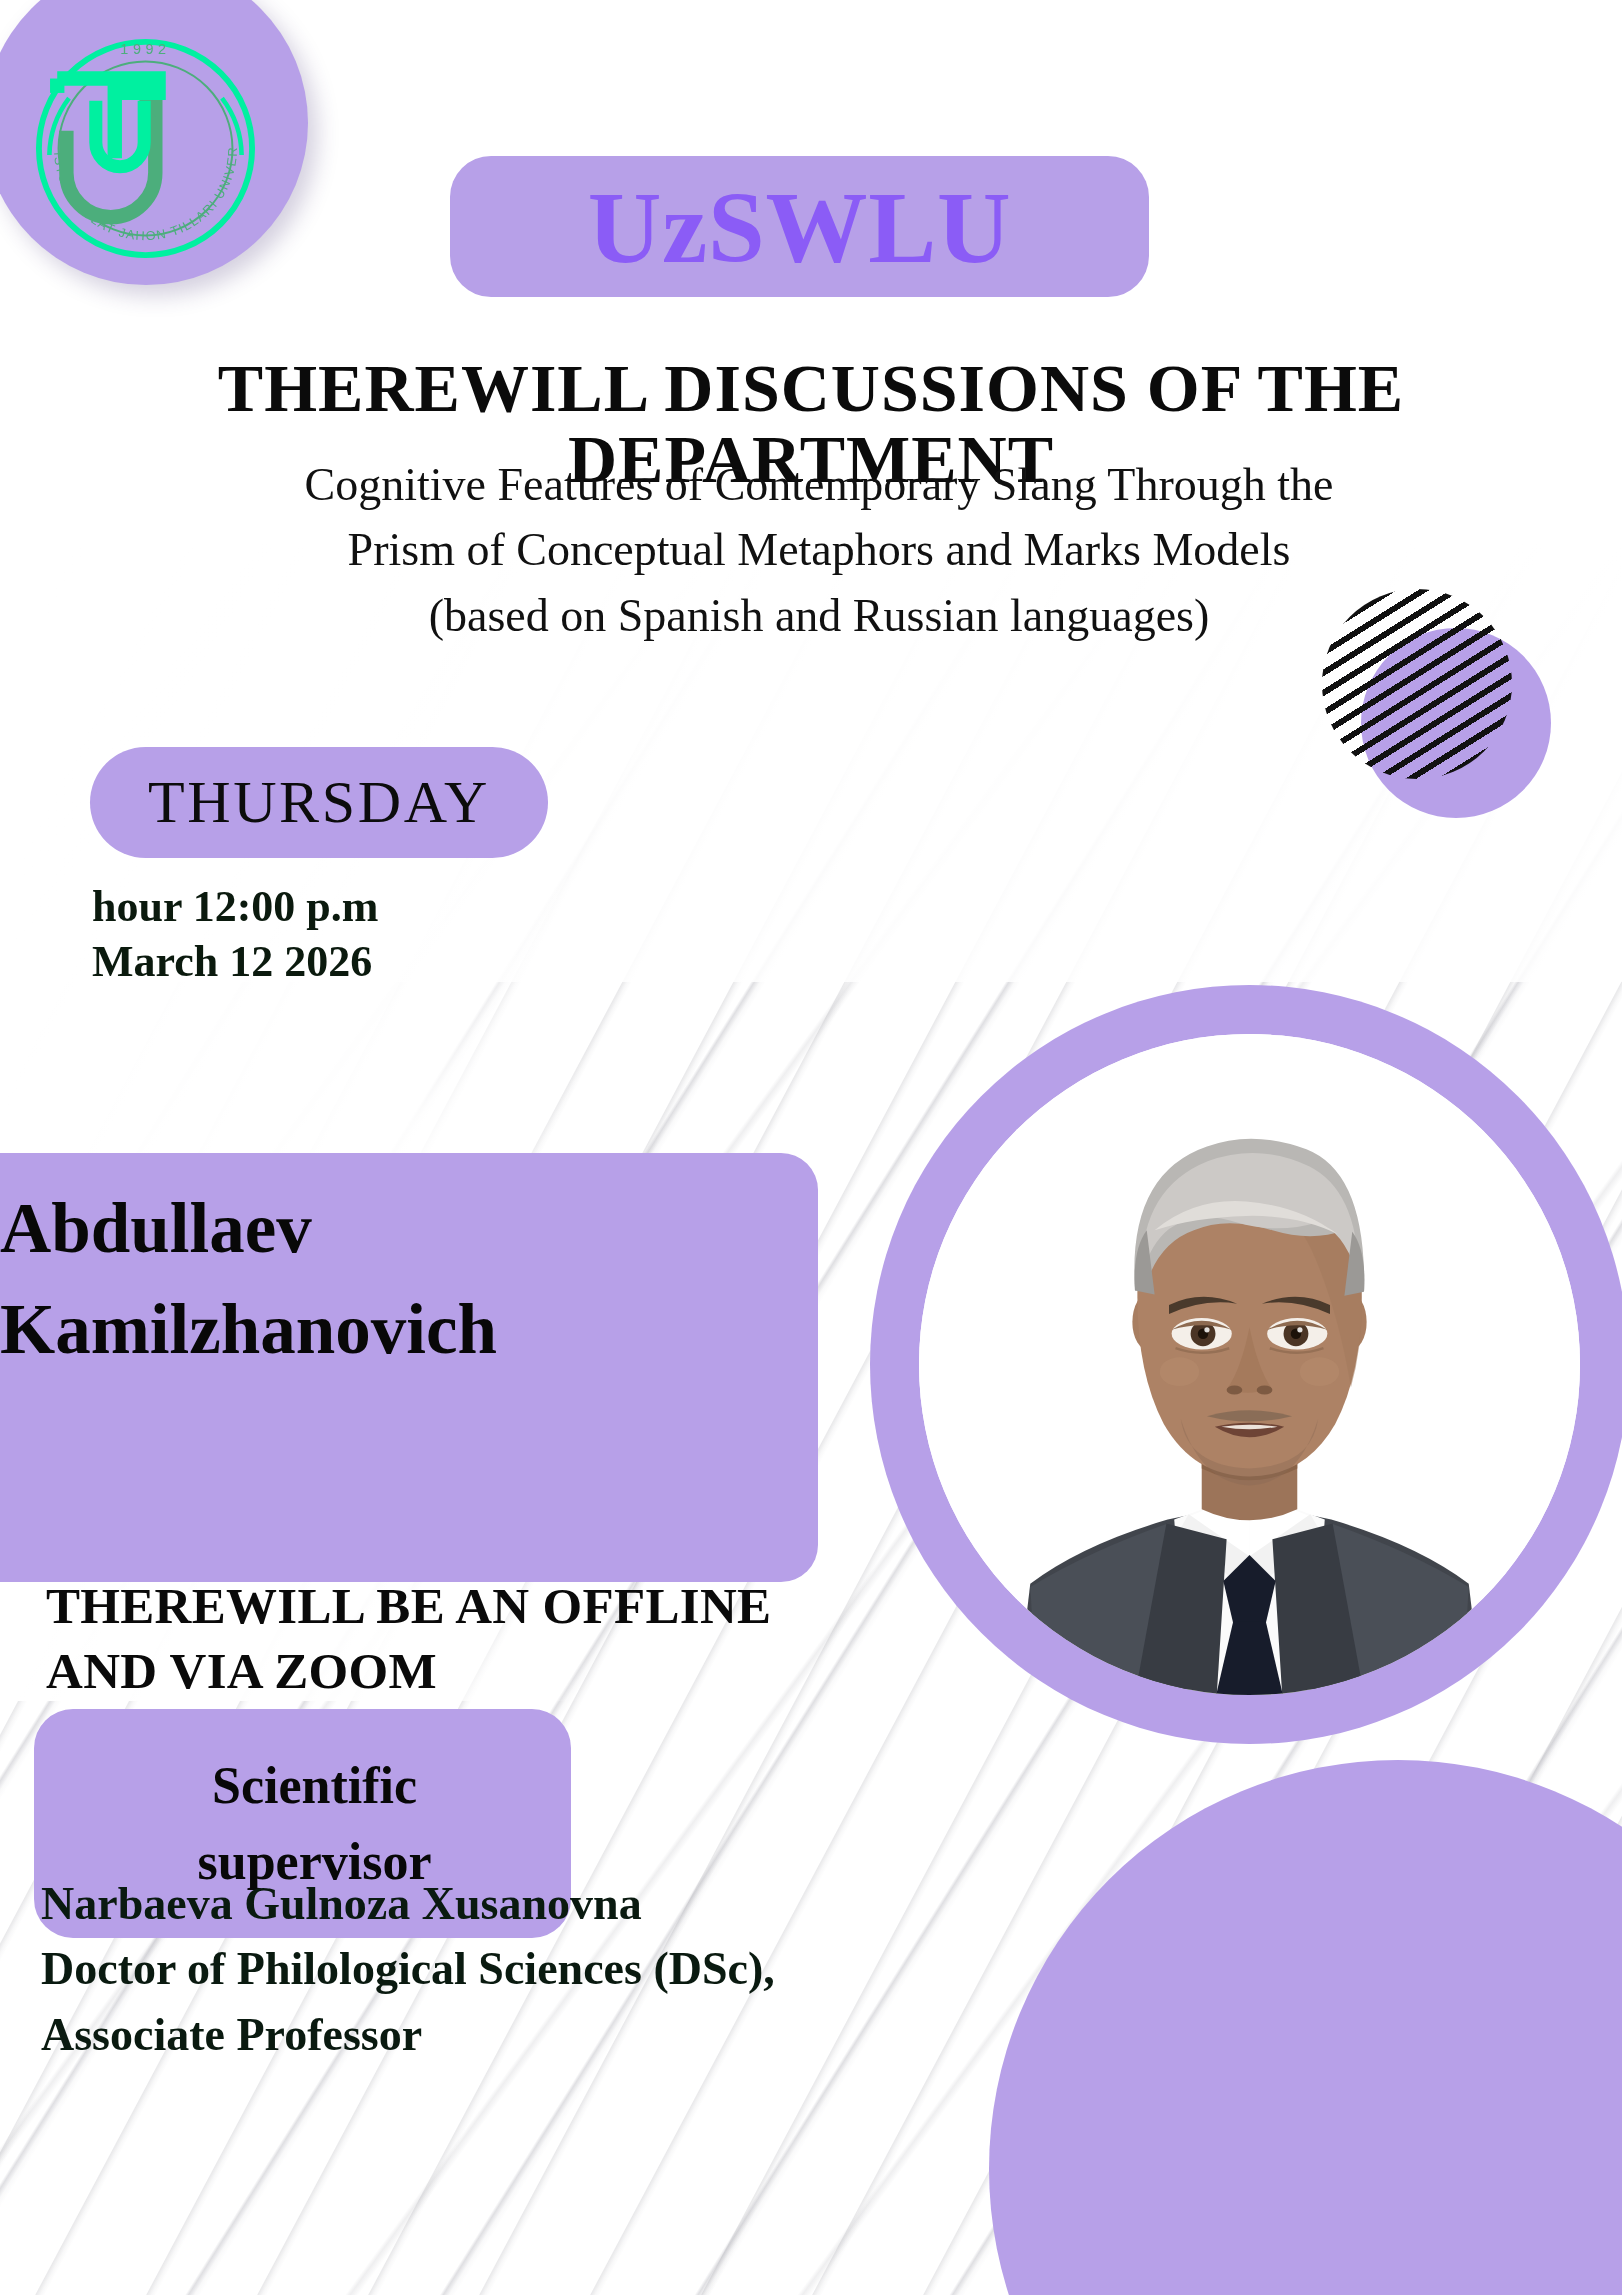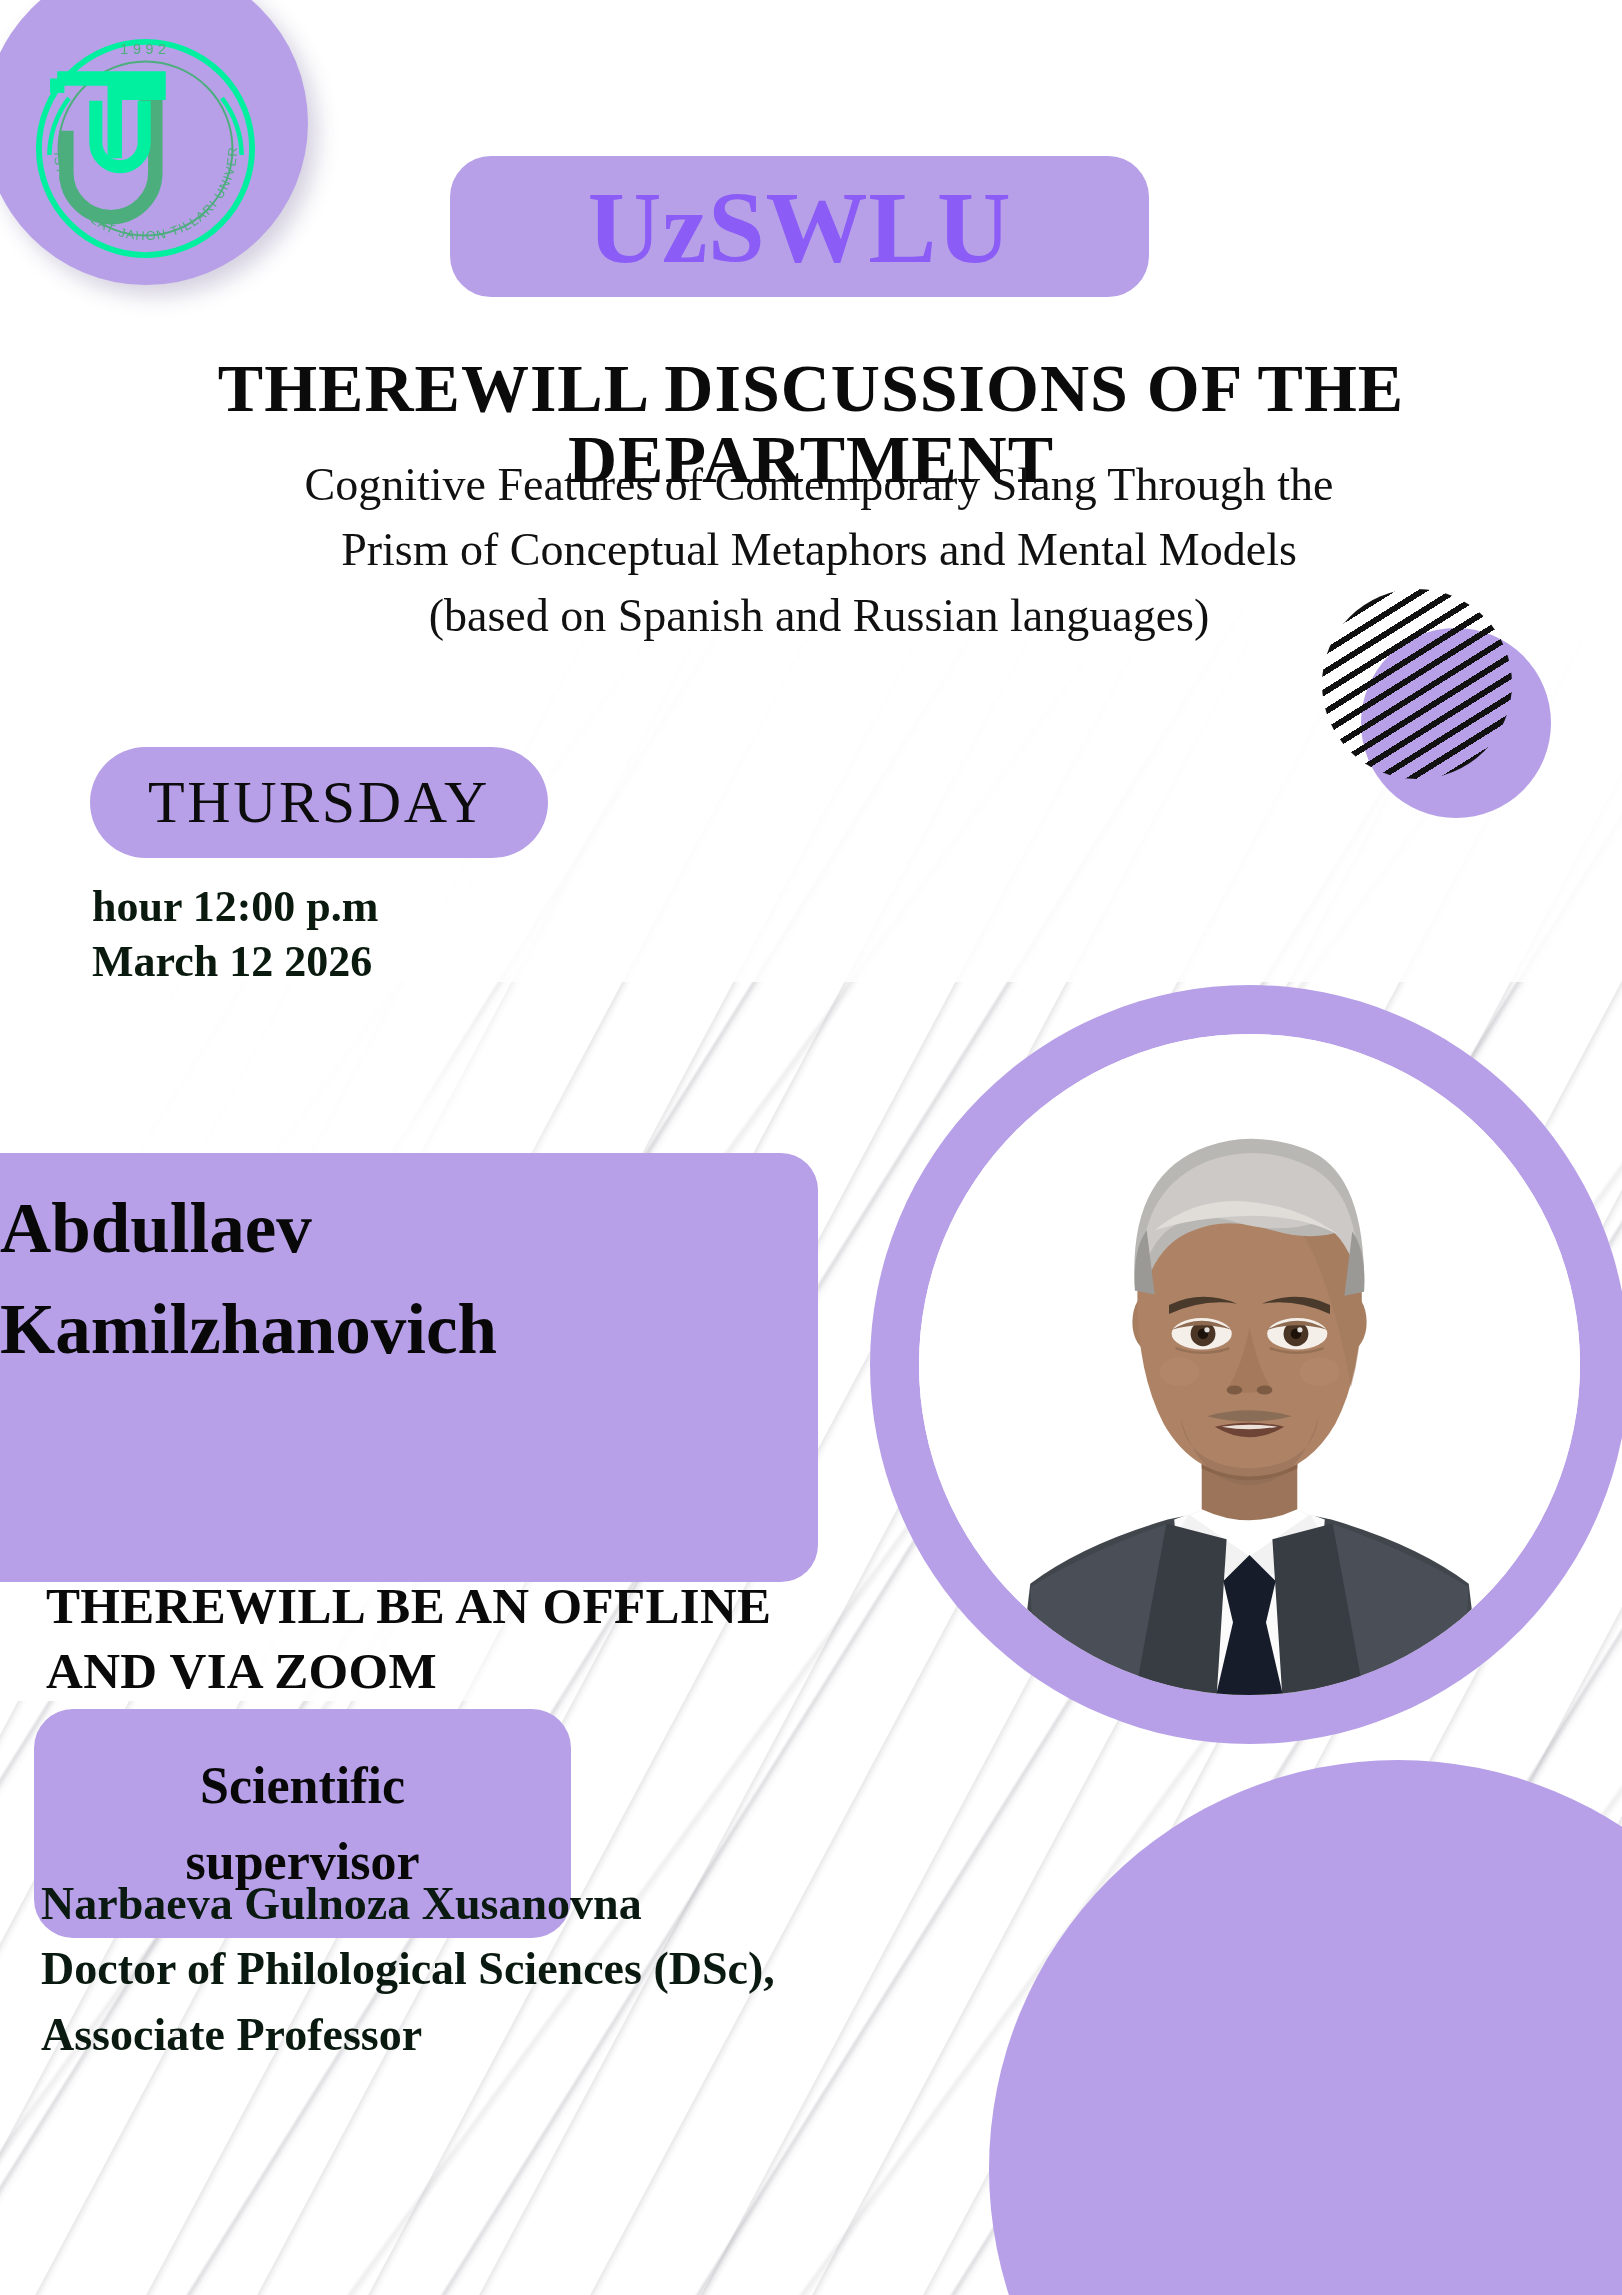--- a/index.html
+++ b/index.html
@@ -250,20 +250,21 @@
     position: absolute;
     left: 34px; top: 1709px;
     width: 537px; height: 229px;
     z-index: 4;
     display: flex; flex-direction: column;
     align-items: center; justify-content: center;
     font-size: 52px;
     font-weight: 700;
     color: #080808;
     line-height: 1.45;
+    padding-left: 12px;
   }
 
   .supervisor-info {
     position: absolute;
     left: 41px; top: 1871px;
     z-index: 4;
     font-size: 46px;
     font-weight: 700;
     color: #0a1a10;
     line-height: 1.42;
@@ -318,21 +319,21 @@
     <path d="M 119 122 L 119 186 A 37 37 0 0 0 193 186 L 193 122" fill="none" stroke="#00f0a0" stroke-width="20"></path>
   </svg>
 
   <div class="pill-title"></div>
   <div class="title-text">UzSWLU</div>
 
   <div class="dept-heading">THEREWILL DISCUSSIONS OF THE DEPARTMENT</div>
 
   <div class="subtitle">
     <div>Cognitive Features of Contemporary Slang Through the</div>
-    <div>Prism of Conceptual Metaphors and Mental Models</div>
+    <div>Prism of Conceptual Metaphors and Marks Models</div>
     <div>(based on Spanish and Russian languages)</div>
   </div>
 
   <div class="deco-stripe-wrap">
     <div class="deco-circle-purple"></div>
     <div class="deco-circle-stripes"></div>
   </div>
 
   <div class="pill-day"></div>
   <div class="day-text">THURSDAY</div>

